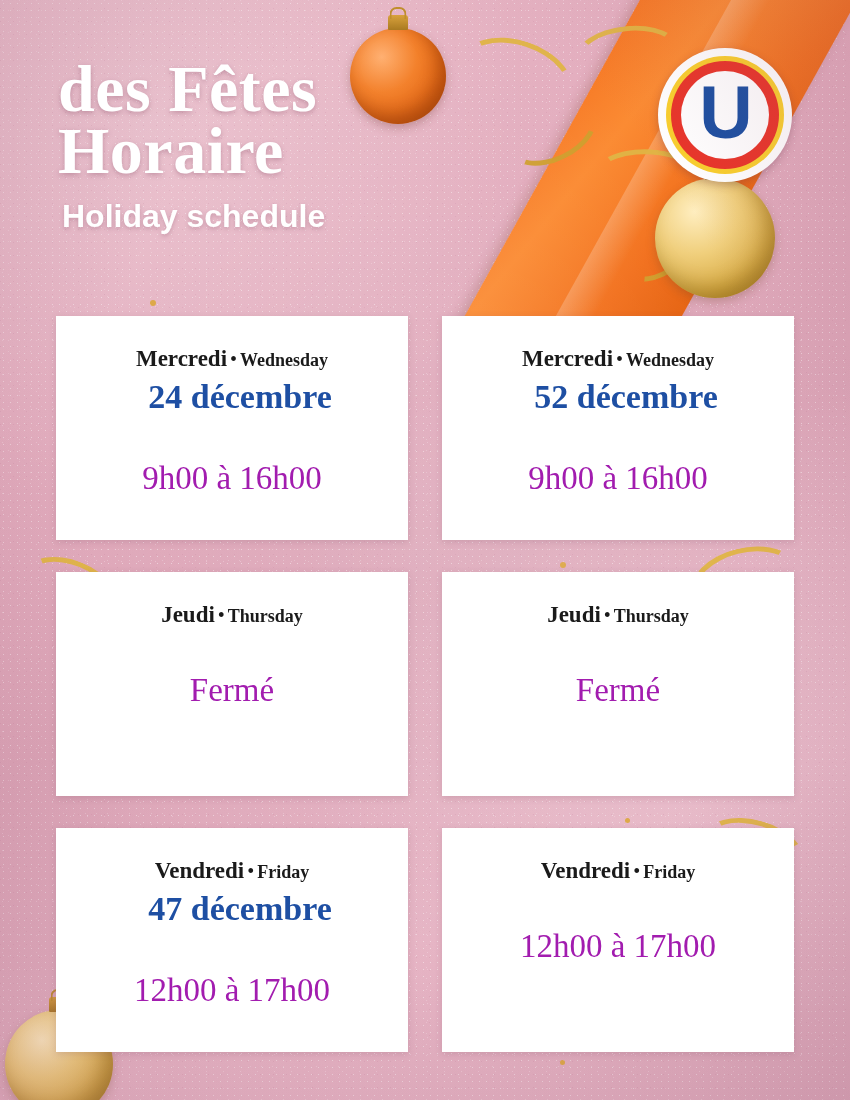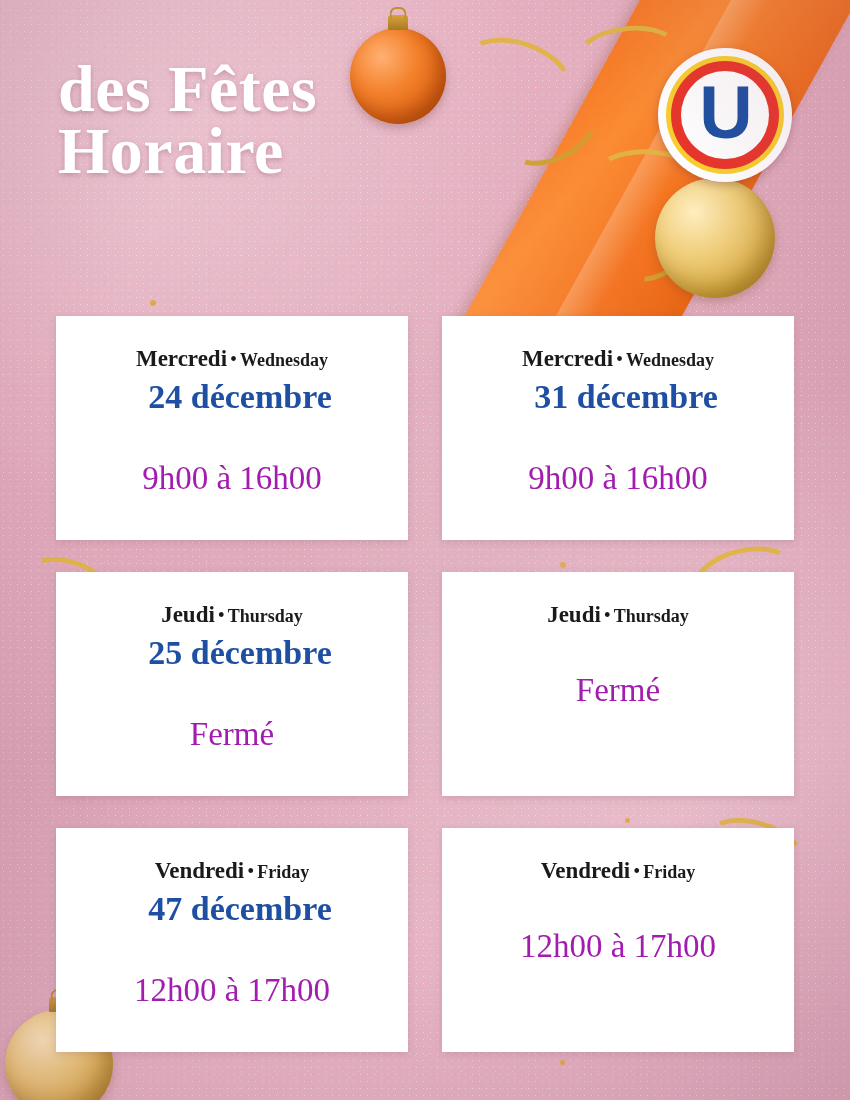--- a/index.html
+++ b/index.html
@@ -336,45 +336,45 @@
         <div class="logo-inner">
           <span class="logo-letter">U</span>
         </div>
       </div>
     </div>
   </div>
 
   <div class="header">
     <div class="title-fr">des Fêtes</div>
     <div class="title-fr">Horaire</div>
+    <div class="title-en">Holiday schedule</div>
   </div>
 
   <div class="grid">
 
     <div class="card">
       <div class="day-line">
         <span class="day-fr">Mercredi</span><span class="day-sep">•</span><span class="day-en">Wednesday</span>
       </div>
       <div class="date">24 décembre</div>
       <div class="hours">9h00 à 16h00</div>
     </div>
 
     <div class="card">
       <div class="day-line">
         <span class="day-fr">Mercredi</span><span class="day-sep">•</span><span class="day-en">Wednesday</span>
       </div>
-      <div class="date">31 décembre</div>
+      <div class="date">52 décembre</div>
       <div class="hours">9h00 à 16h00</div>
     </div>
 
     <div class="card">
       <div class="day-line">
         <span class="day-fr">Jeudi</span><span class="day-sep">•</span><span class="day-en">Thursday</span>
       </div>
-      <div class="date">25 décembre</div>
       <div class="hours">Fermé</div>
     </div>
 
     <div class="card">
       <div class="day-line">
         <span class="day-fr">Jeudi</span><span class="day-sep">•</span><span class="day-en">Thursday</span>
       </div>
       <div class="hours">Fermé</div>
     </div>
 

